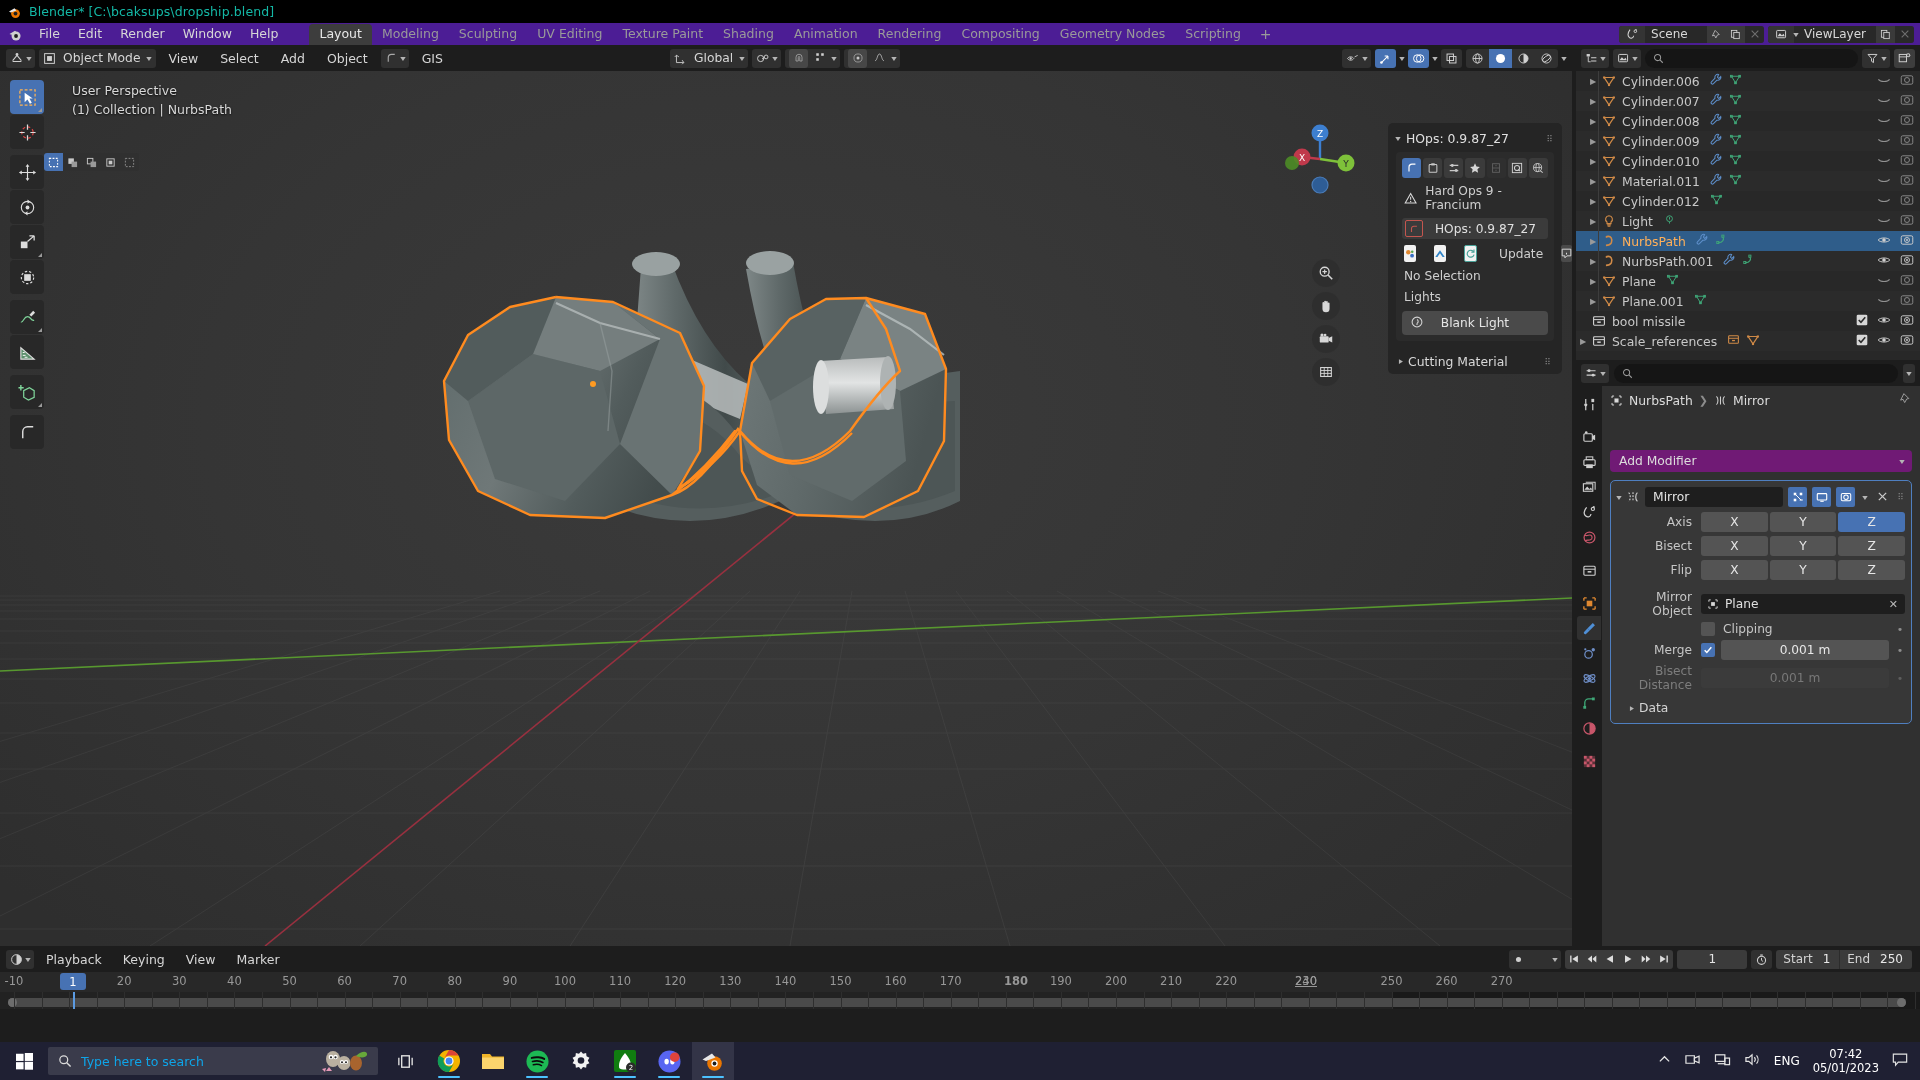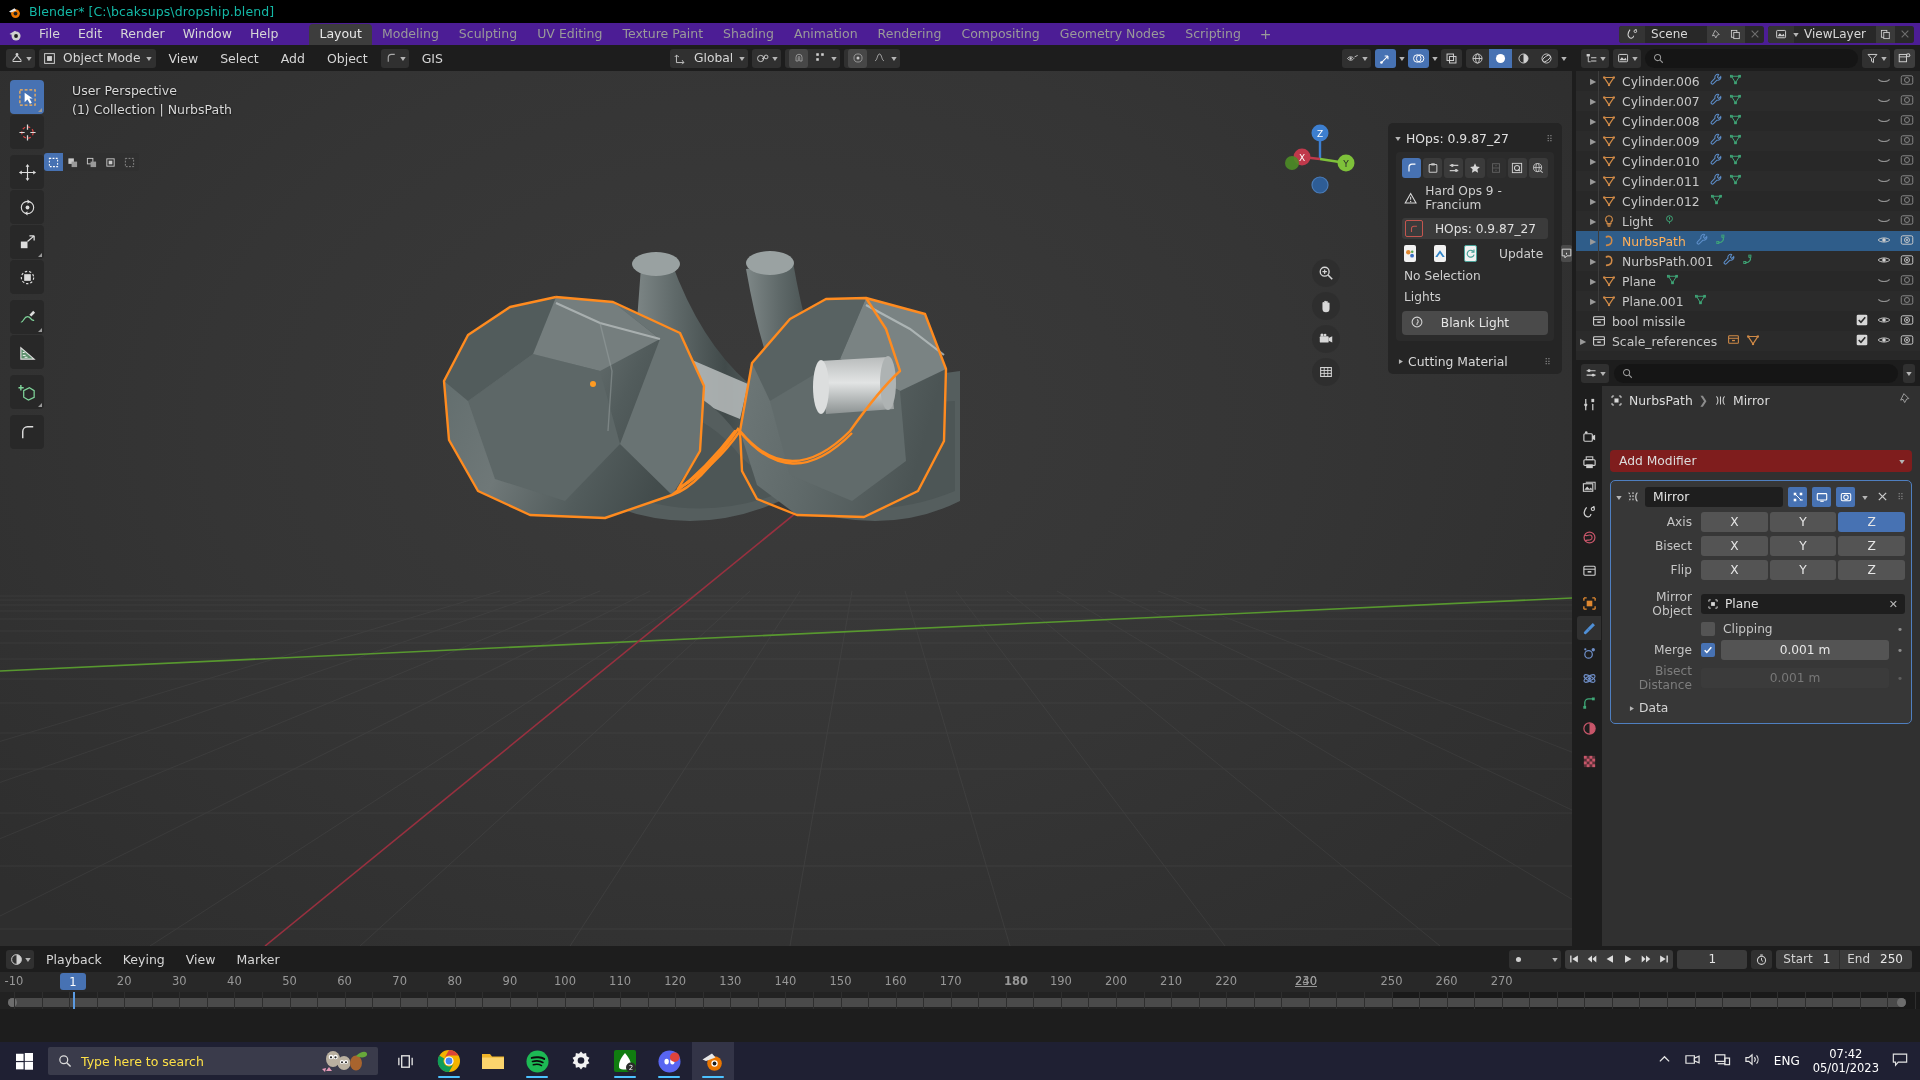--- a/index.html
+++ b/index.html
@@ -108,21 +108,21 @@
   .row .vline { position:absolute; left:22px; top:0; bottom:0; width:1px; background:#3d3d3d;}
 
   .props { position:absolute; top:315px; left:0; width:344px; height:586px; background:#1d1d1d; display:flex; flex-direction:column;}
   .pr-header { height:26px; display:flex; align-items:center; gap:5px; padding:0 5px;}
   .pr-main { flex:1; display:flex; }
   .pr-tabs { width:26px; background:#1d1d1d; display:flex; flex-direction:column; align-items:center; padding-top:6px; gap:1px;}
   .pt { width:24px;height:24px; display:flex; align-items:center; justify-content:center; border-radius:3px 0 0 3px;}
   .pt.on { background:#303030;}
   .pt.spacer{height:7px;}
   .pr-content { flex:1; background:#303030; padding:8px 8px 0;}
-  .addmod { height:22px; background:#7f1d1d; border-radius:4px; display:flex; align-items:center; padding:0 9px; font-size:12.3px; color:#dcdcdc; position:relative;margin-top:42px;}
+  .addmod { height:22px; background:#701a75; border-radius:4px; display:flex; align-items:center; padding:0 9px; font-size:12.3px; color:#dcdcdc; position:relative;margin-top:42px;}
   .addmod .ch { position:absolute; right:8px;}
   .modcard { margin-top:8px; border:1px solid #4f7fc0; border-radius:5px; background:#373737; padding:5px 6px 8px;}
   .mc-head { display:flex; align-items:center; gap:5px; height:22px;}
   .mc-name { flex:1; height:20px; background:#1e1e1e; border-radius:3px; display:flex; align-items:center; padding-left:8px; font-size:12.3px; color:#e2e2e2;}
   .mcbtn { width:19px;height:20px; border-radius:2px; background:#4772b3; display:flex; align-items:center; justify-content:center;}
   .prow { display:flex; align-items:center; margin-top:4px; }
   .prow .plabel { width:84px; text-align:right; padding-right:9px; font-size:12.2px; color:#c6c6c6;}
   .prow .plabel.dim { color:#7d7d7d;}
   .xyz { flex:1; display:flex; gap:2px;}
   .xyz .xb { flex:1; height:20px; background:#545454; border-radius:3px; display:flex; align-items:center; justify-content:center; font-size:12.2px; color:#e6e6e6;}
@@ -157,21 +157,21 @@
   .scrollh .knob{position:absolute; width:9px;height:9px;border-radius:50%;background:#6d6d6d;}
 
   
   .statusbar { position:absolute; left:0; top:1021px; width:1920px; height:21px; background:#1d1d1d; display:flex; align-items:center; justify-content:flex-end; padding-right:18px;}
   .statustxt { font-size:12px; color:#9c9c9c;}
 
   
   .taskbar { position:absolute; left:0; top:1042px; width:1920px; height:38px; background:#1f2033; display:flex; align-items:center;}
   .tb-start { width:48px; height:38px; display:flex; align-items:center; justify-content:center;}
   .tb-search { width:330px; height:28px; background:#3a3b4b; border-radius:2px; display:flex; align-items:center; padding:0 10px; gap:9px; position:relative;}
-  .tb-search .sp { font-size:12.5px; color:#fde047;}
+  .tb-search .sp { font-size:12.5px; color:#0ea5e9;}
   .tb-icons { display:flex; align-items:center; gap:2px; margin-left:6px;}
   .tbi { width:42px;height:38px; display:flex; align-items:center; justify-content:center; position:relative;}
   .tbi.active { background:#333447;}
   .tbi .ul { position:absolute; bottom:2px; left:10px; right:10px; height:2px; background:#4cc2ff; border-radius:1px;}
   .tray { position:absolute; right:0; top:0; height:38px; display:flex; align-items:center; gap:13px; padding-right:12px;}
   .clock { text-align:center; font-size:11.5px; color:#fff; line-height:14px;}
 </style>
 </head>
 <body>
 
@@ -1031,21 +1031,21 @@
               <span class="vline"></span>
               <span class="disc">▶</span>
               <span class="ti">
                 <svg width="14" height="14" viewBox="0 0 16 16">
                   <path d="M2.5 4 L13.5 4 L8 12.5 Z" fill="none" stroke="#d08a47" stroke-width="1.4"></path>
                   <rect x="1.3" y="2.8" width="2.4" height="2.4" fill="#d08a47"></rect>
                   <rect x="12.3" y="2.8" width="2.4" height="2.4" fill="#d08a47"></rect>
                   <rect x="6.8" y="11.4" width="2.4" height="2.4" fill="#d08a47"></rect>
                 </svg>
               </span>
-              <span class="nm">Cylinder.011</span>
+              <span class="nm">Material.011</span>
               <span class="mods">
                 <span><svg width="13" height="13" viewBox="0 0 16 16">
                     <path d="M10.6 1.8 A3.6 3.6 0 0 0 6.2 6.4 L1.8 10.8 A1.7 1.7 0 0 0 4.2 13.2 L8.6 8.8 A3.6 3.6 0 0 0 13.2 4.4 L10.8 6.8 L9.2 5.2 Z" fill="none" stroke="#5d8ec9" stroke-width="1.3"></path>
                   </svg></span>
                 <span><svg width="13" height="13" viewBox="0 0 16 16">
                     <path d="M3 4 L13 4 L8 12 Z" fill="none" stroke="#3fa878" stroke-width="1.2"></path>
                     <rect x="1.8" y="2.9" width="2.2" height="2.2" fill="none" stroke="#3fa878" stroke-width="1.1"></rect>
                     <rect x="12" y="2.9" width="2.2" height="2.2" fill="none" stroke="#3fa878" stroke-width="1.1"></rect>
                     <rect x="6.9" y="11" width="2.2" height="2.2" fill="none" stroke="#3fa878" stroke-width="1.1"></rect>
                   </svg></span>

